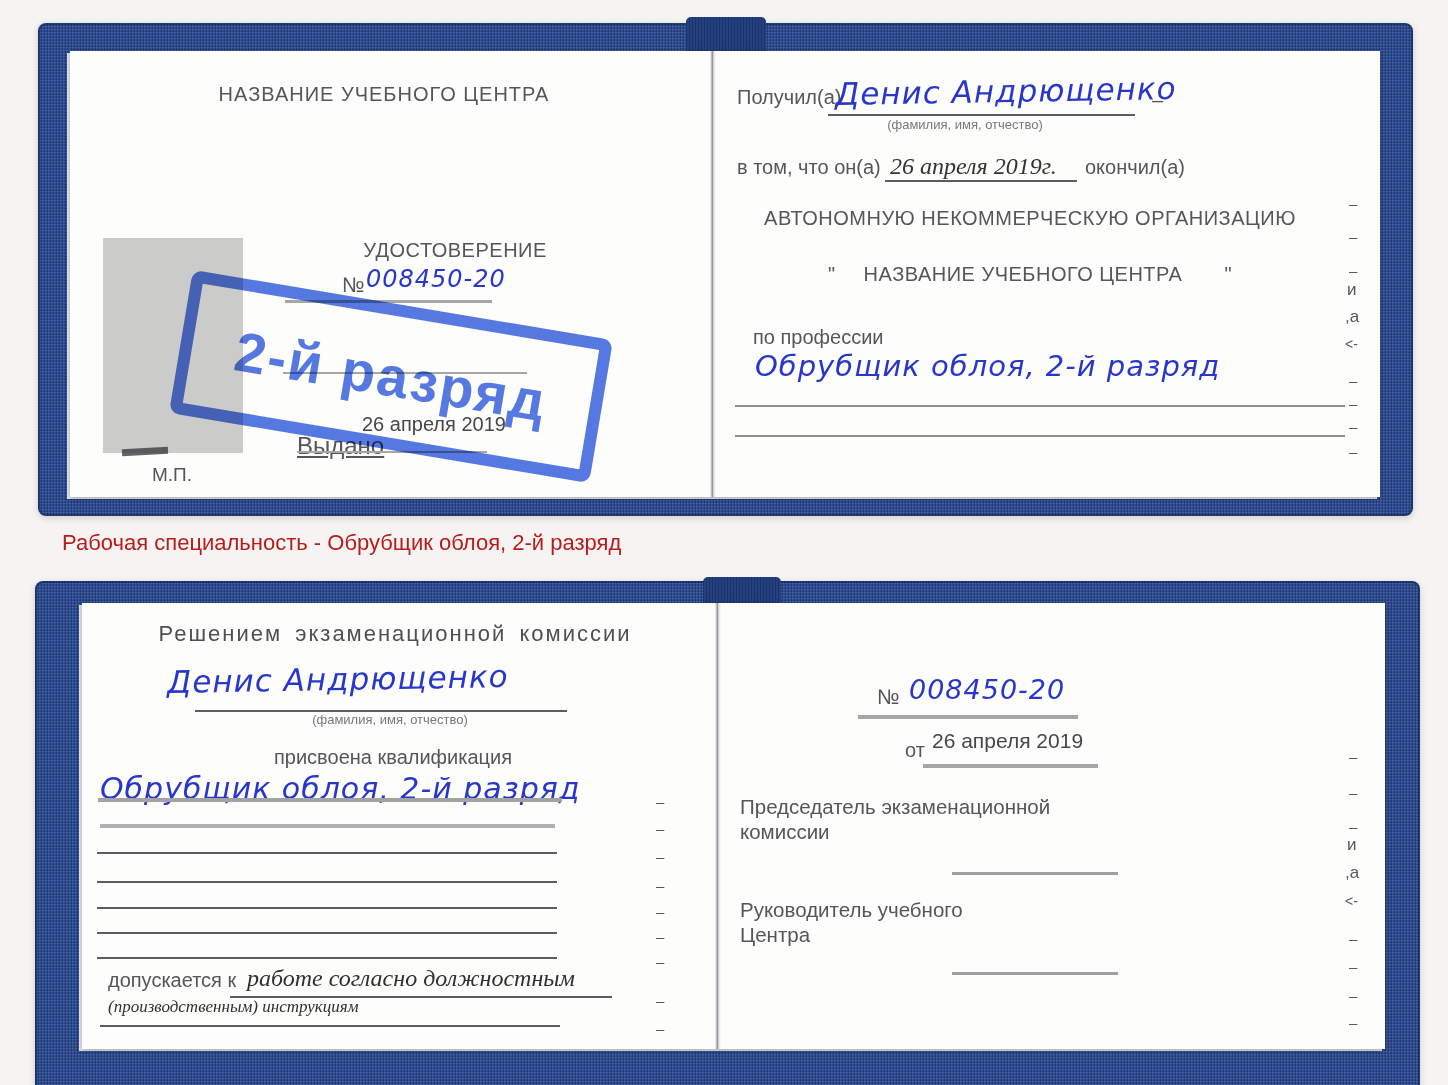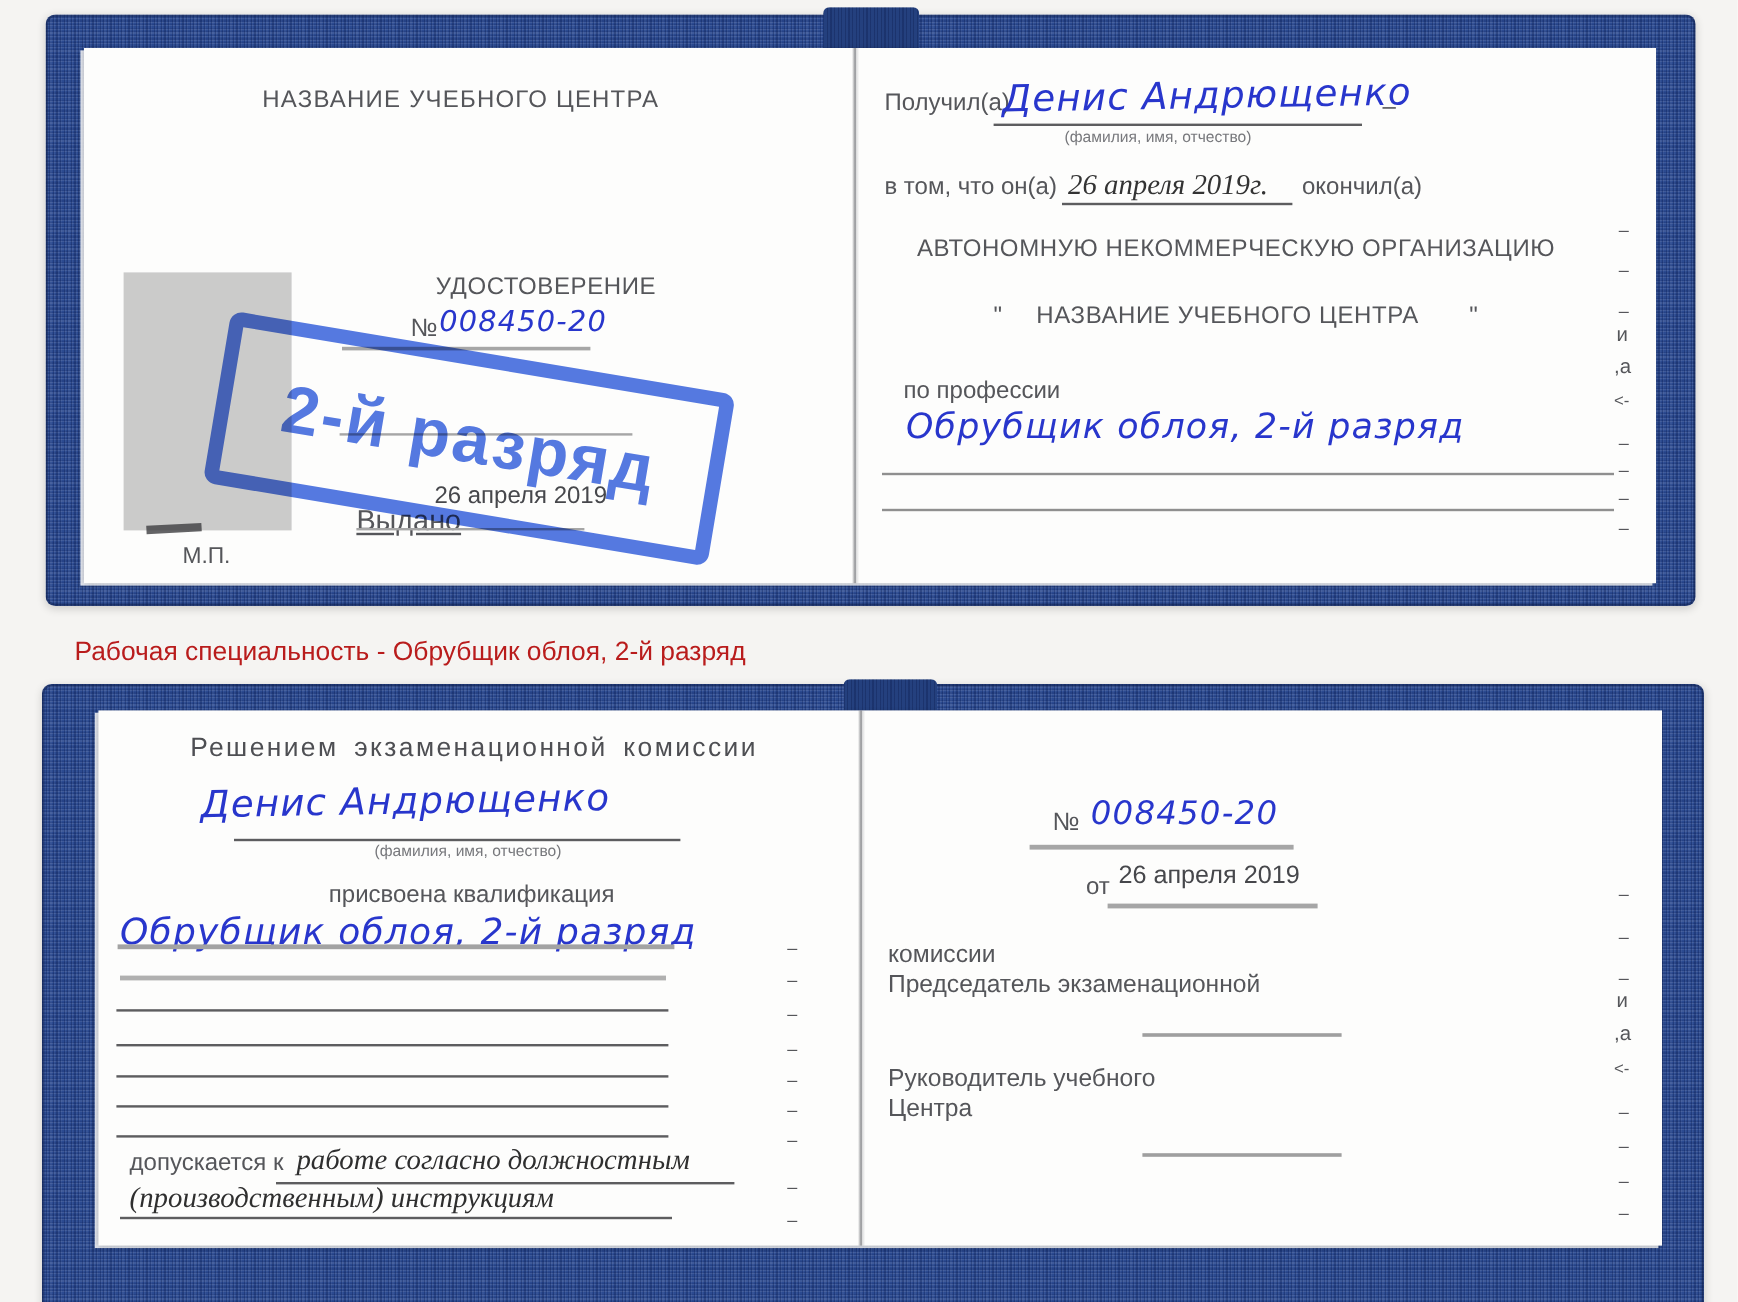--- a/index.html
+++ b/index.html
@@ -10,20 +10,21 @@
   }
   .abs{position:absolute;}
   .card{
     position:absolute;
     background-color:#2b4a90;
     background-image:
       repeating-linear-gradient(90deg, rgba(12,28,78,.30) 0 1px, rgba(255,255,255,.05) 1px 2px, transparent 2px 3px),
       repeating-linear-gradient(0deg, rgba(255,255,255,.09) 0 1px, rgba(18,38,98,.22) 1px 2px, transparent 2px 3px);
     border-radius:8px;
     box-shadow: inset 0 0 0 2px rgba(14,28,74,.45), 0 2px 7px rgba(0,0,0,.16);
+    margin-top: 11px;
   }
   .tab{
     position:absolute;
     background-color:#24407e;
     background-image:repeating-linear-gradient(90deg, rgba(12,28,78,.35) 0 1px, transparent 1px 3px);
     border-radius:5px 5px 3px 3px;
   }
   .pages{
     position:absolute;background:#fdfdfc;
     box-shadow:0 1px 4px rgba(0,0,0,.28), -3px 2px 0 rgba(255,255,255,.85), -5px 4px 0 rgba(0,0,0,.06);
@@ -142,21 +143,21 @@
   <div class="gline" style="left:65px;top:243px;width:455px;height:4px;background:#b0b0b0;"></div>
   <div class="tline" style="left:62px;top:271px;width:460px;"></div>
   <div class="tline" style="left:62px;top:300px;width:460px;"></div>
   <div class="tline" style="left:62px;top:326px;width:460px;"></div>
   <div class="tline" style="left:62px;top:351px;width:460px;"></div>
   <div class="tline" style="left:62px;top:376px;width:460px;"></div>
 
   <span class="abs print" style="left:73px;top:388px;font-size:20px;">допускается к</span>
   <span class="abs ser-it" style="left:212px;top:384px;font-size:24px;color:#2f2f2f;text-align:center;">работе согласно должностным</span>
   <div class="tline" style="left:195px;top:415px;width:382px;"></div>
-  <span class="abs ser-it" style="left:73px;top:416px;font-size:24px;color:#2f2f2f;">(производственным) инструкциям</span>
+  <span class="abs ser-it" style="left:73px;top:416px;font-size:17px;color:#2f2f2f;">(производственным) инструкциям</span>
   <div class="tline" style="left:65px;top:444px;width:460px;"></div>
 
   <span class="mark" style="left:621px;top:213px;">–</span>
   <span class="mark" style="left:621px;top:240px;">–</span>
   <span class="mark" style="left:621px;top:268px;">–</span>
   <span class="mark" style="left:621px;top:297px;">–</span>
   <span class="mark" style="left:621px;top:323px;">–</span>
   <span class="mark" style="left:621px;top:348px;">–</span>
   <span class="mark" style="left:621px;top:373px;">–</span>
   <span class="mark" style="left:621px;top:412px;">–</span>
@@ -165,22 +166,22 @@
 
   <span class="abs print" style="left:842px;top:104px;font-size:21px;">№</span>
   <span class="abs hand" style="left:874px;top:93px;font-size:27px;">008450-20</span>
   <div class="gline" style="left:823px;top:134px;width:220px;height:4px;"></div>
 
   <span class="abs print" style="left:870px;top:158px;font-size:20px;">от</span>
   <span class="abs print-dark" style="left:897px;top:148px;font-size:21px;">26 апреля 2019</span>
   <div class="gline" style="left:888px;top:183px;width:175px;height:4px;"></div>
 
   <div class="abs print" style="left:705px;top:213px;font-size:20.5px;line-height:25px;">
+    <div>Председатель экзаменационной</div>
     <div>комиссии</div>
-    <div>Председатель экзаменационной</div>
   </div>
   <div class="gline" style="left:917px;top:291px;width:166px;height:3px;background:#9f9f9f;"></div>
 
   <div class="abs print" style="left:705px;top:316px;font-size:20.5px;line-height:25px;">
     <div>Руководитель учебного</div>
     <div>Центра</div>
   </div>
   <div class="gline" style="left:917px;top:391px;width:166px;height:3px;background:#9f9f9f;"></div>
 
   <span class="mark" style="left:1314px;top:168px;">–</span>

